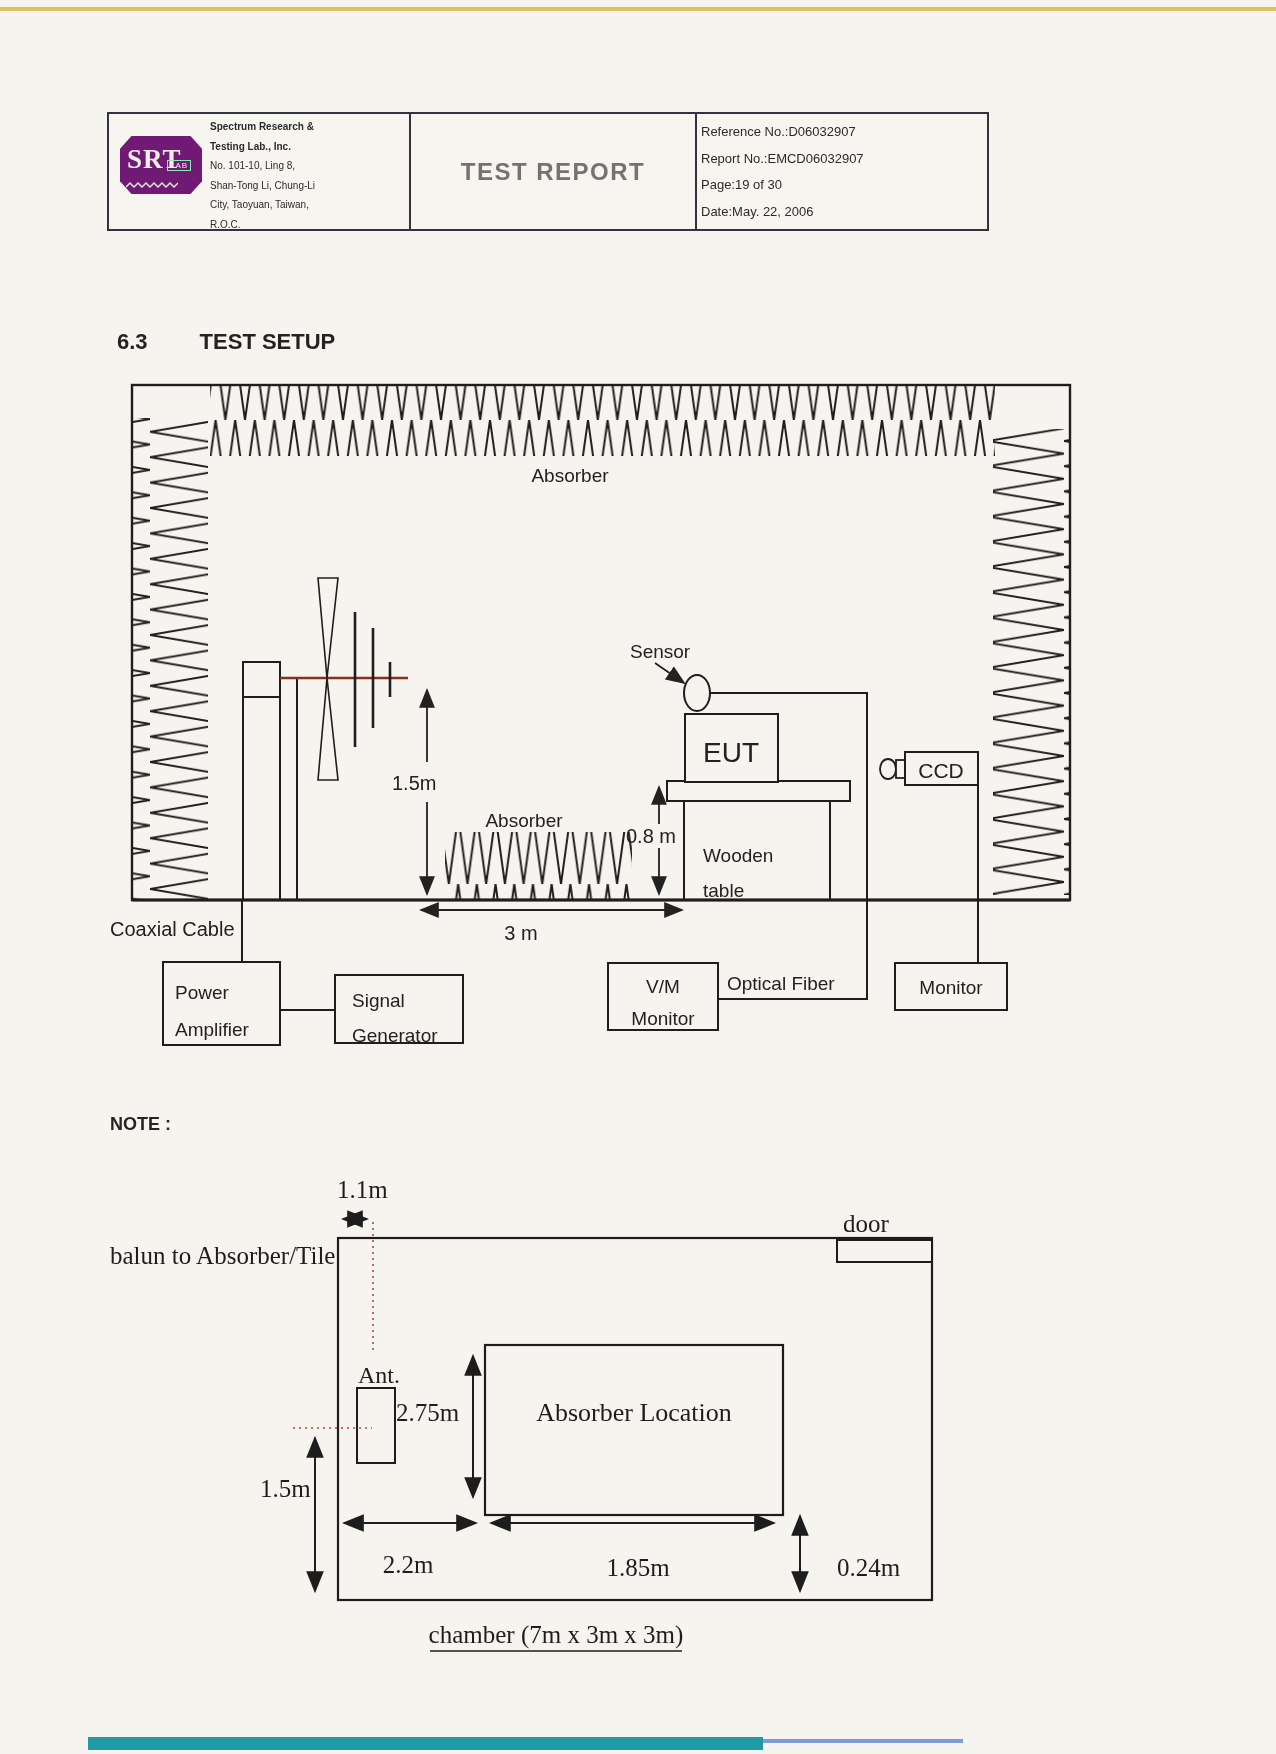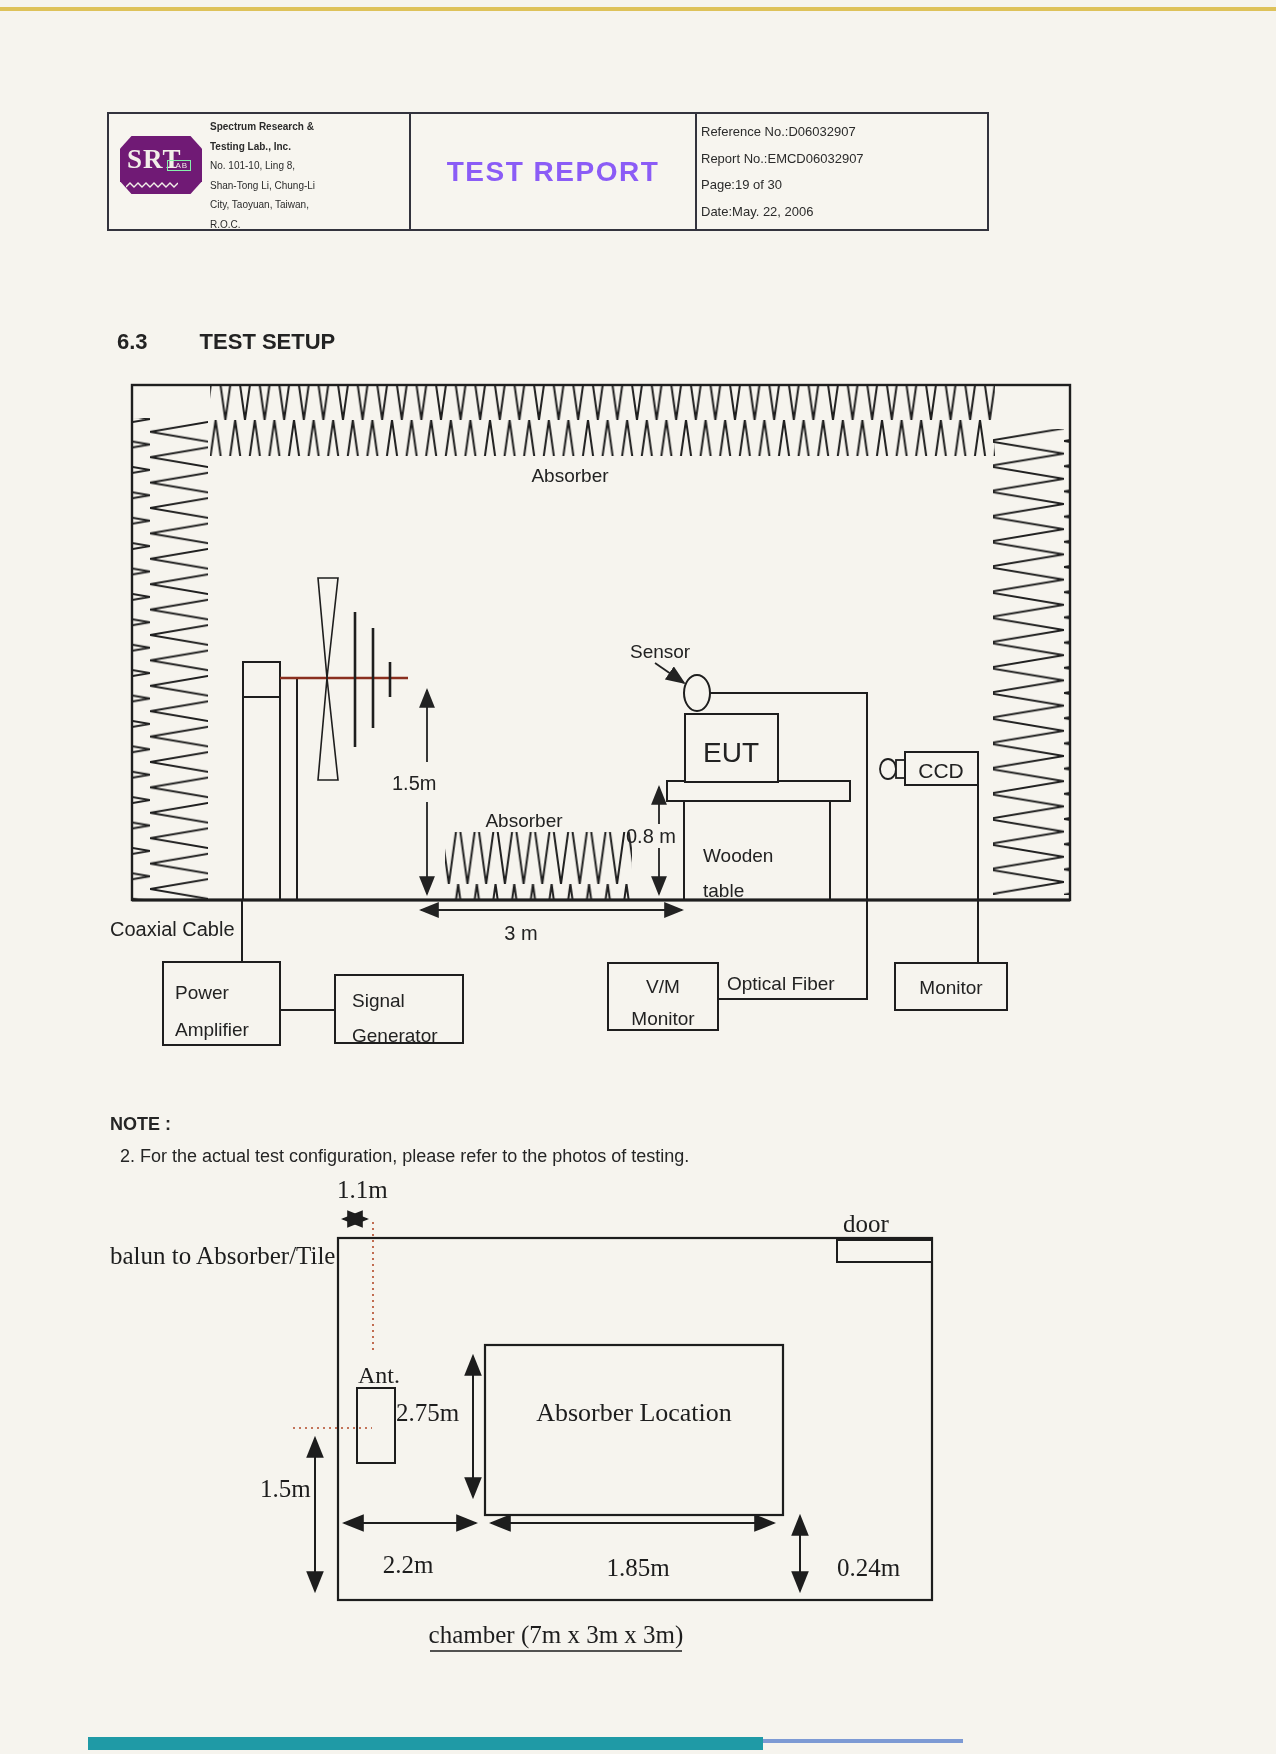--- a/index.html
+++ b/index.html
@@ -13,21 +13,21 @@
   .logo{position:absolute;left:11px;top:22px;width:82px;height:58px;background:#701a75;
         clip-path:polygon(14% 0,86% 0,100% 22%,100% 78%,86% 100%,14% 100%,0 78%,0 22%);}
   .logo .srt{position:absolute;left:7px;top:8px;color:#f2efe9;font-family:"Liberation Serif",serif;
         font-weight:bold;font-size:27px;letter-spacing:1px;}
   .logo .lab{position:absolute;left:47px;top:24px;color:#f2efe9;border:1px solid #86efac;
         font-size:8px;padding:0 2px;letter-spacing:1px;}
   .logo svg{position:absolute;left:6px;bottom:5px;}
   .company{position:absolute;left:101px;top:3px;width:196px;font-size:10px;line-height:19.5px;color:#2b2b2b;}
   .company .b{font-weight:bold;}
   .treport{position:absolute;left:302px;top:0;width:284px;height:100%;display:flex;align-items:center;justify-content:center;
-        font-size:28px;font-weight:bold;letter-spacing:1.5px;color:#8b5cf6;}
+        font-size:24px;font-weight:bold;letter-spacing:1.5px;color:#737373;}
   .hinfo{position:absolute;left:592px;top:5px;width:286px;font-size:13px;line-height:26.5px;color:#2b2b2b;}
   
   .sechead{position:absolute;left:117px;top:329px;font-size:22px;font-weight:bold;color:#232323;}
   .sechead .num{margin-right:52px;}
   
   .note{position:absolute;left:110px;top:1070px;font-size:18px;color:#252525;margin-top:44px;}
   .note .nh{font-weight:bold;margin-bottom:11px;}
   .note .ni{margin-left:10px;margin-bottom:11px;}
   
   svg text{font-family:"Liberation Sans","DejaVu Sans",sans-serif;fill:#222;}
@@ -185,21 +185,20 @@
     <text x="663" y="1025" font-size="19" text-anchor="middle">Monitor</text>
 
     <text x="727" y="990" font-size="19">Optical Fiber</text>
 
     <rect x="895" y="963" width="112" height="47" fill="none" stroke="#1e1e1e" stroke-width="2"></rect>
     <text x="951" y="994" font-size="19" text-anchor="middle">Monitor</text>
   </svg>
 
   <div class="note">
     <div class="nh">NOTE :</div>
-    <div class="ni">2. For the actual test configuration, please refer to the photos of testing.</div>
   </div>
 
   <svg class="abs" style="left:0;top:1160px;" width="1276" height="560" viewBox="0 1160 1276 560">
     <defs>
       <marker id="m2E" viewBox="0 0 10 8" refX="9" refY="4" markerWidth="11" markerHeight="9" orient="auto">
         <path d="M0,0 L10,4 L0,8 Z" fill="#1d1d1d"></path>
       </marker>
       <marker id="m2S" viewBox="0 0 10 8" refX="9" refY="4" markerWidth="11" markerHeight="9" orient="auto-start-reverse">
         <path d="M0,0 L10,4 L0,8 Z" fill="#1d1d1d"></path>
       </marker>

